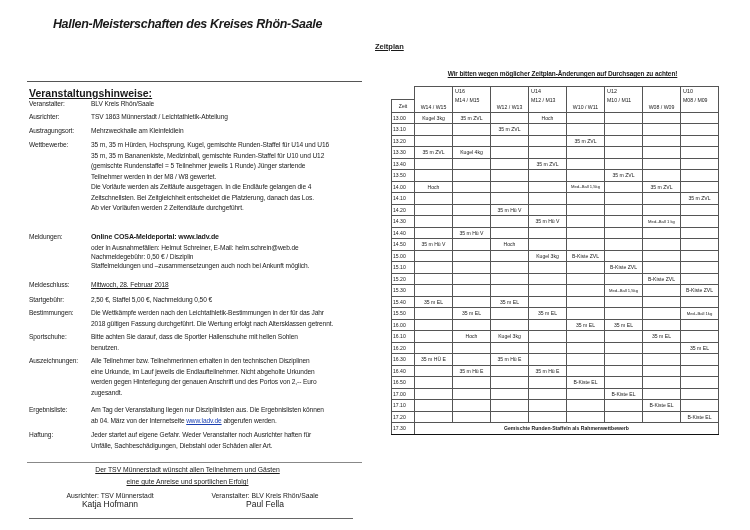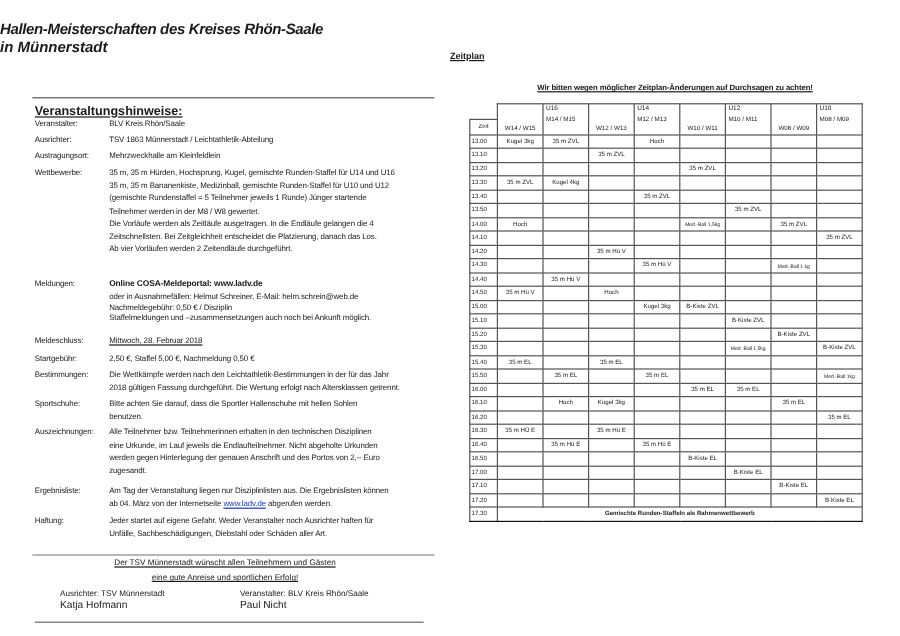--- a/index.html
+++ b/index.html
@@ -1,41 +1,41 @@
 <!DOCTYPE html>
 <html><head>
 <meta charset="utf-8">
 <style>
   html, body { margin: 0; padding: 0; background: #ffffff; }
   body { width: 750px; height: 530px; position: relative; overflow: hidden; font-family: "Liberation Sans", sans-serif; color: #1a1a1a; }
 
   
   .left { position: absolute; left: 0; top: 0; width: 375px; height: 530px; }
-  .title-block { position: absolute; left: 0; top: 18px; width: 375px; text-align: left; font-style: italic; font-weight: bold; }
+  .title-block { position: absolute; left: 0; top: 18px; width: 375px; text-align: center; font-style: italic; font-weight: bold; }
   .title-block .t1 { font-size: 12.5px; line-height: 12px; letter-spacing: -0.3px; }
   .title-block .t2 { font-size: 12.5px; line-height: 12px; letter-spacing: -0.3px; }
   .title-block .t3 { font-size: 12.5px; line-height: 14px; margin-top: 2px; }
   .title-block .t4 { font-size: 12.5px; line-height: 15px; }
   .rule { position: absolute; left: 27px; width: 335px; height: 0; border-top: 1.3px solid #555; }
   .rule.r1 { top: 81px; }
   .rule.r2 { top: 462px; border-top: 1.5px solid #888; }
   .rule.r3 { top: 518px; left: 29px; width: 324px; border-top: 1.5px solid #666; }
 
   .sec-head { position: absolute; left: 29px; top: 87px; font-size: 10.5px; font-weight: bold; text-decoration: underline; }
 
   .info { position: absolute; left: 29px; width: 340px; font-size: 6.6px; line-height: 10.5px; letter-spacing: -0.1px; }
   .info .lbl { position: absolute; left: 0; width: 60px; }
   .info .val { position: absolute; left: 62px; width: 300px; }
   .info .val div { white-space: nowrap; }
   .b { font-weight: bold; font-size: 7px; }
   .u { text-decoration: underline; }
   .link { color: #1a3fb0; text-decoration: underline; }
 
   .closing { position: absolute; left: 0; width: 375px; text-align: center; font-size: 6.8px; text-decoration: underline; }
-  .sig { position: absolute; font-size: 6.8px; text-align: left; }
+  .sig { position: absolute; font-size: 6.8px; text-align: center; }
   .sig .name { font-size: 8.5px; line-height: 11px; }
 
   
   .right { position: absolute; left: 375px; top: 0; width: 375px; height: 530px; }
   .zp-title { position: absolute; left: 0; width: 375px; top: 42px; text-align: left; font-size: 7.5px; font-weight: bold; text-decoration: underline; }
   .zp-notice { position: absolute; left: 0; width: 375px; top: 70px; text-align: center; font-size: 6.5px; font-weight: bold; text-decoration: underline; letter-spacing: -0.1px; }
 
   table.sched { position: absolute; left: 16px; top: 86px; border-collapse: collapse; font-size: 5.1px; table-layout: fixed; }
   table.sched td, table.sched th { border: 0.8px solid #555; padding: 0; height: 10.5px; overflow: hidden; white-space: nowrap; }
   table.sched th { font-weight: normal; vertical-align: bottom; }
@@ -50,21 +50,20 @@
   table.sched td.grey { border-left: 1.6px solid #aaa; }
   table.sched .small { font-size: 4.2px; }
   table.sched tr.last td { border-bottom: 1.8px solid #111; }
 </style>
 </head>
 <body>
 
 <div class="left">
   <div class="title-block">
     <div class="t1">Hallen-Meisterschaften des Kreises Rhön-Saale</div>
-    <div class="t3">in Münnerstadt</div>
   </div>
   <div class="rule r1"></div>
 
   <div class="sec-head">Veranstaltungshinweise:</div>
 
   <div id="info-list">
       <div class="info" style="top: 99px;">
         <div class="lbl">Veranstalter:</div>
         <div class="val">
           <div>BLV Kreis Rhön/Saale</div>
@@ -158,21 +157,21 @@
 
   <div class="closing" style="top:466px;">Der TSV Münnerstadt wünscht allen Teilnehmern und Gästen</div>
   <div class="closing" style="top:478px;">eine gute Anreise und sportlichen Erfolg!</div>
 
   <div class="sig" style="left:50px; top:492px; width:120px;">
     <div>Ausrichter: TSV Münnerstadt</div>
     <div class="name">Katja Hofmann</div>
   </div>
   <div class="sig" style="left:200px; top:492px; width:130px;">
     <div>Veranstalter: BLV Kreis Rhön/Saale</div>
-    <div class="name">Paul Nicht</div>
+    <div class="name">Paul Fella</div>
   </div>
 
   <div class="rule r3"></div>
 </div>
 
 <div class="right">
   <div class="zp-title">Zeitplan</div>
   <div class="zp-notice">Wir bitten wegen möglicher Zeitplan-Änderungen auf Durchsagen zu achten!</div>
 
   <table class="sched" id="sched">

